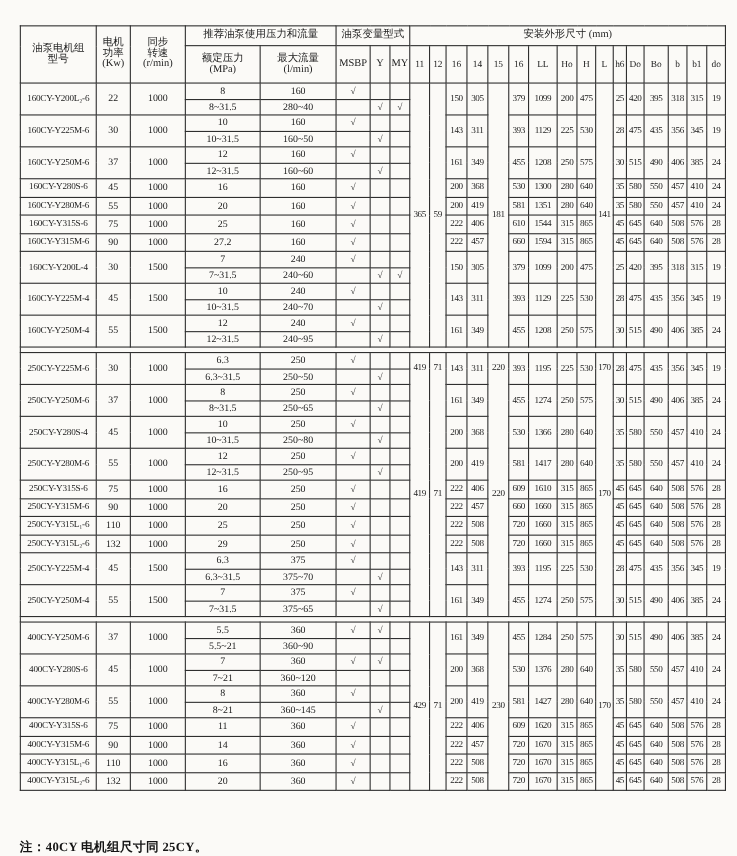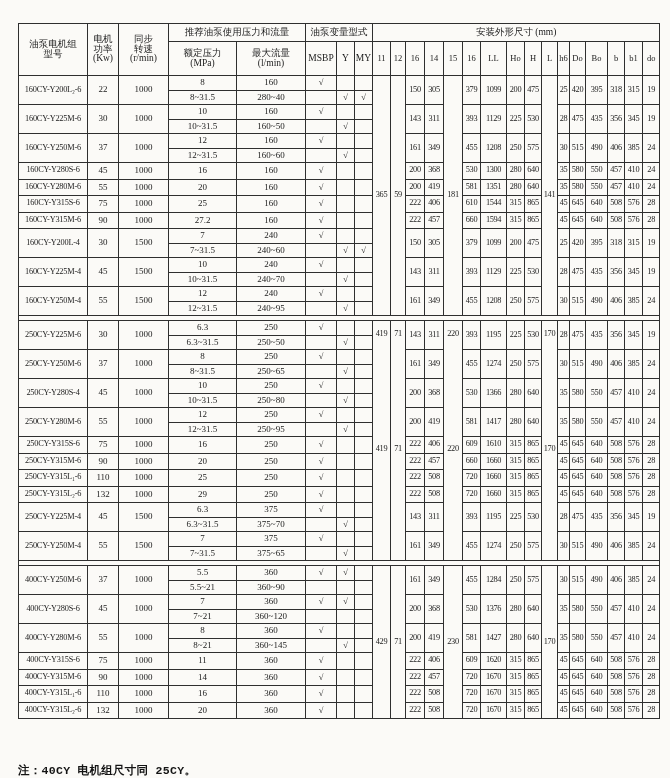--- a/index.html
+++ b/index.html
@@ -37,21 +37,21 @@
   .mv1{top:9px;}
   .mv2{top:52%;}
   tr.sep td{
     height:4px;background:#fbfaf7;
     border-top:1.6px solid #151515;
     border-bottom:1.6px solid #151515;
     border-left:none;border-right:none;
   }
   .note{
     position:absolute;left:18px;top:763px;
-    font-family:Liberation Mono, monospace;
+    font-family:Liberation Serif, serif;
     font-weight:700;font-size:11.5px;color:#141414;letter-spacing:0.3px;
   }
 </style>
 </head>
 <body>
 
 <div class="page">
   <table id="spec-table">
     <colgroup>
         <col style="width: 69px;">

